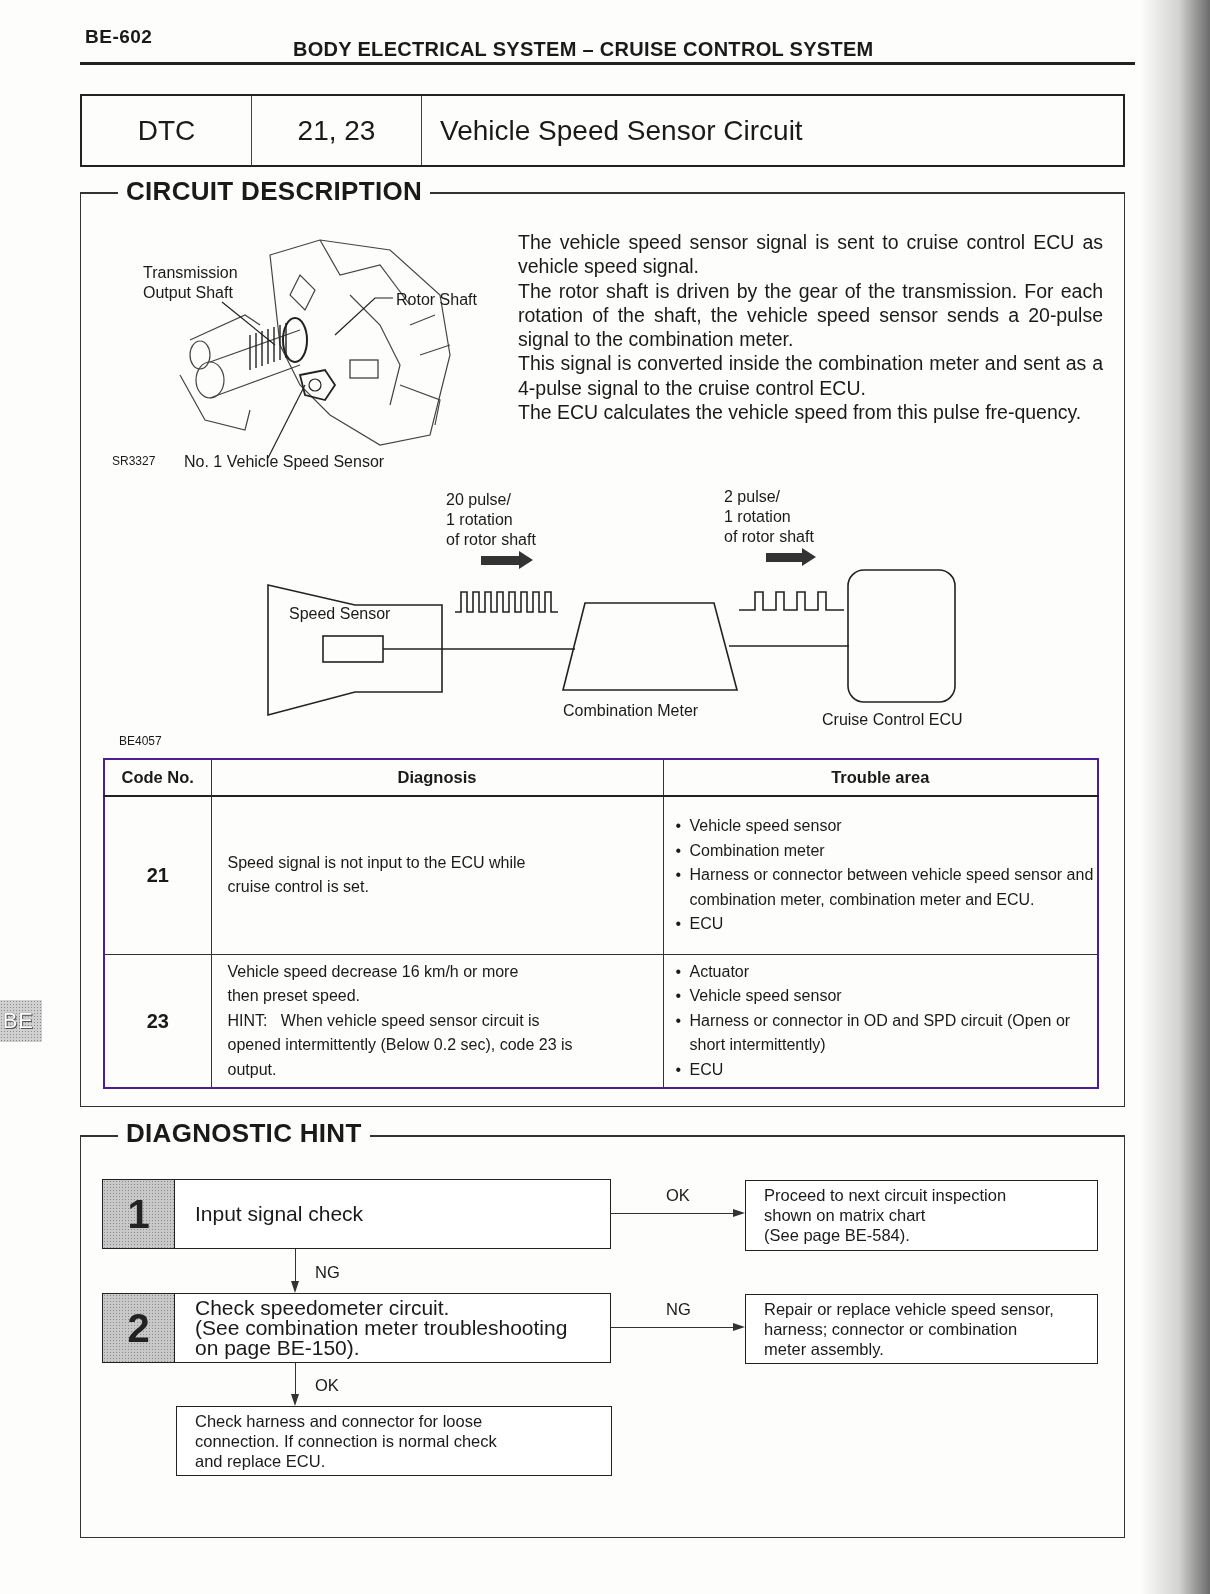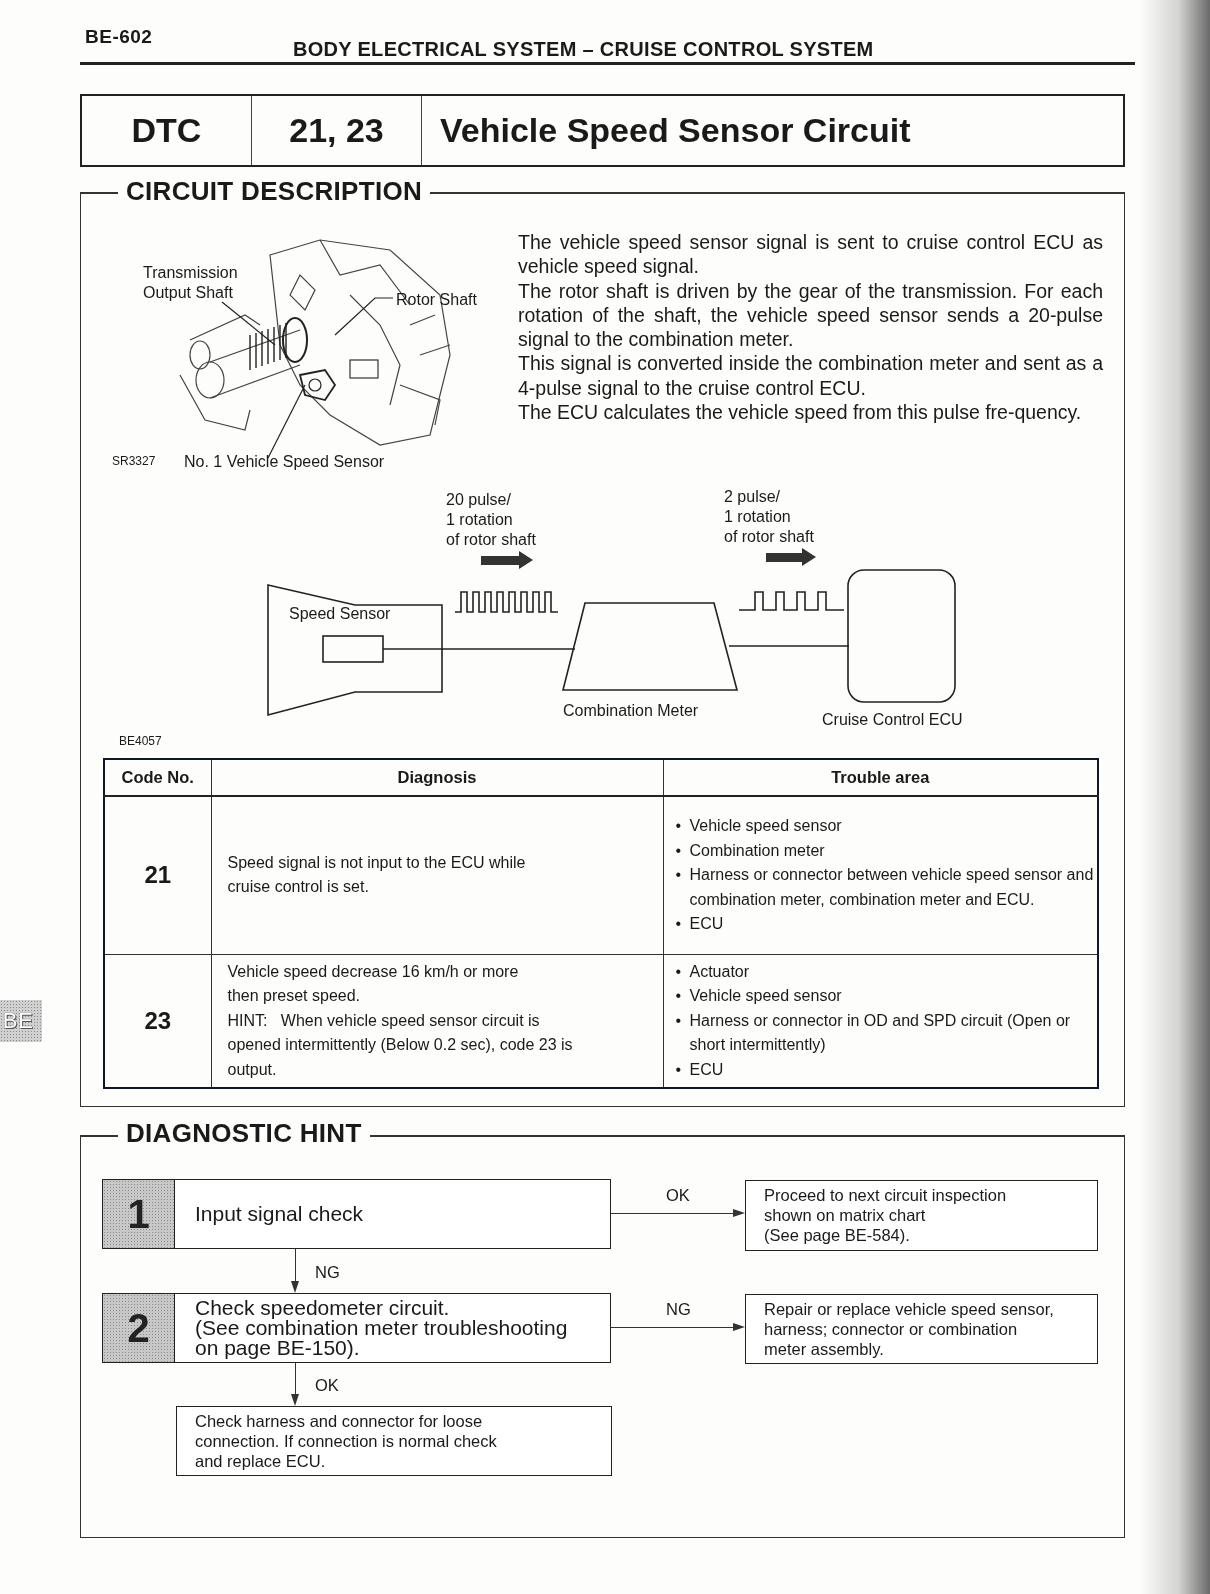--- a/index.html
+++ b/index.html
@@ -10,37 +10,37 @@
   
   .edge-shadow { position: absolute; right: 0; top: 0; width: 70px; height: 1594px;
     background: linear-gradient(to right, rgba(255,255,255,0) 0%, rgba(170,170,170,0.5) 55%, rgba(90,90,90,0.9) 100%); }
 
   .page-no { left: 85px; top: 26px; font-size: 19px; font-weight: bold; letter-spacing: 0.5px; }
   .header-title { left: 293px; top: 38px; font-size: 20px; font-weight: bold; letter-spacing: 0.3px; }
   .header-rule { left: 80px; top: 62px; width: 1055px; height: 3px; background: #222; }
 
   
   .dtc-bar { left: 80px; top: 94px; width: 1045px; height: 73px; border: 2px solid #222; display: flex; }
-  .dtc-bar > div { display: flex; align-items: center; font-size: 34px; font-weight: bold; }
+  .dtc-bar > div { display: flex; align-items: center; font-size: 28px; font-weight: normal; }
   .dtc-cell1 { width: 170px; justify-content: center; border-right: 1px solid #444; }
   .dtc-cell2 { width: 170px; justify-content: center; border-right: 1px solid #444; }
   .dtc-cell3 { flex: 1; padding-left: 18px; }
   .section-title { font-size: 26px; font-weight: bold; background: #fdfdfb; padding: 0 8px; letter-spacing: 0.3px; }
   .rule { height: 1.5px; background: #333; }
 
   .desc-text { left: 518px; top: 230px; width: 585px; font-size: 19.5px; line-height: 24.3px; text-align: justify; }
 
   .lbl { font-size: 16px; line-height: 20px; }
   .small-code { font-size: 12px; }
 
   
-  table.dtc-table { position: absolute; left: 103px; top: 758px; width: 996px; border-collapse: collapse; border: 2px solid #0f172a; }
+  table.dtc-table { position: absolute; left: 103px; top: 758px; width: 996px; border-collapse: collapse; border: 2px solid #4c1d95; }
   .dtc-table th { font-size: 16.5px; font-weight: bold; height: 37px; border: 1px solid #333; border-bottom: 2px solid #222; }
   .dtc-table td { border: 1px solid #333; vertical-align: middle; font-size: 16px; line-height: 24.5px; }
-  .dtc-table td.code { text-align: center; font-weight: bold; font-size: 24px; width: 107px; }
+  .dtc-table td.code { text-align: center; font-weight: bold; font-size: 20px; width: 107px; }
   .dtc-table td.diag { width: 452px; padding-left: 16px; }
   .dtc-table td.trouble { padding-left: 26px; padding-top: 4px; padding-bottom: 4px; }
   .trouble ul { list-style: none; }
   .trouble li { position: relative; }
   .trouble li::before { content: "•"; position: absolute; left: -14px; }
 
   
   .fbox { position: absolute; border: 1.5px solid #222; background: #fff; }
   .step-num { position: absolute; left: 0; top: 0; bottom: 0; width: 72px; border-right: 1.5px solid #222;
     background-color: #c8c8c8;

